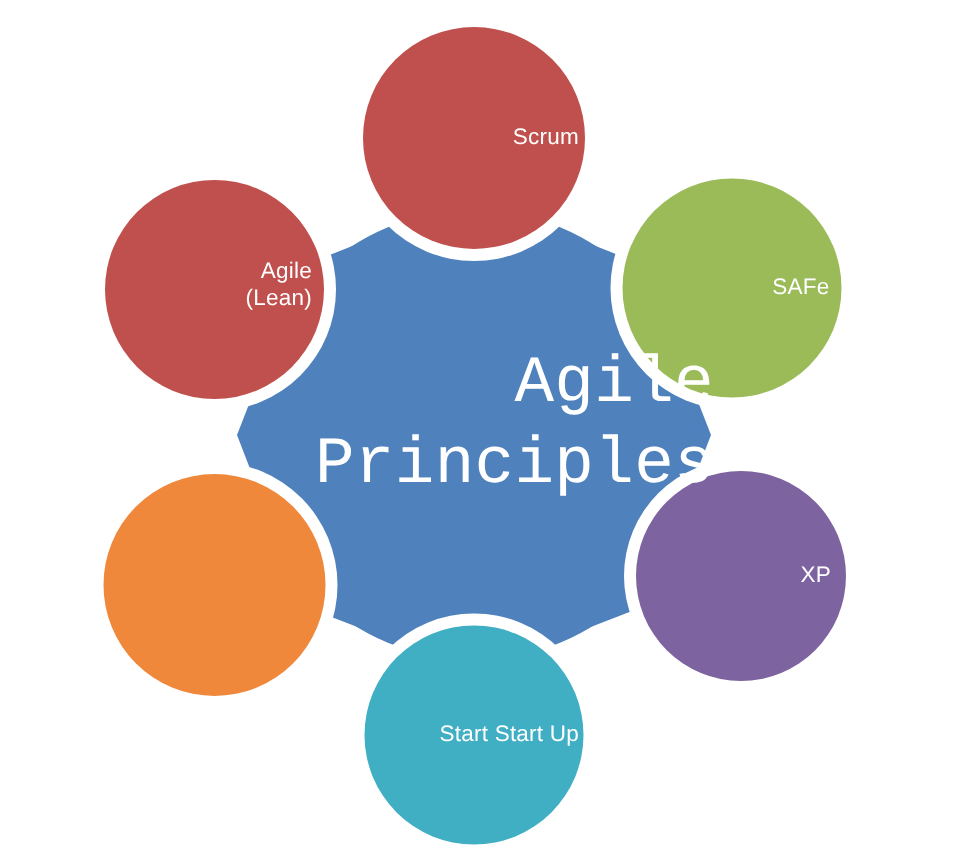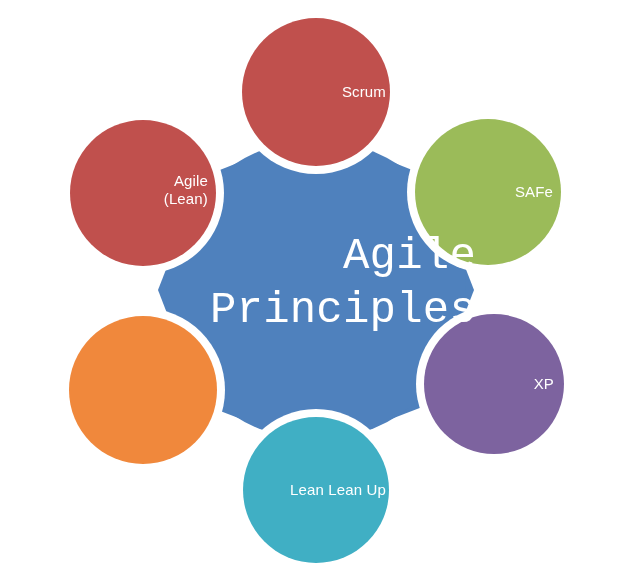--- a/index.html
+++ b/index.html
@@ -90,19 +90,19 @@
 
   <div class="node-label center-label" style="left:156px; top:230px; width:320px;">Agile
 Principles</div>
 
   <div class="node-label satellite-label" style="left:246px; top:83px; width:140px;">Scrum</div>
 
   <div class="node-label satellite-label" style="left:434px; top:375px; width:120px;">XP</div>
 
   <div class="node-label satellite-label" style="left:423px; top:183px; width:130px;">SAFe</div>
 
-  <div class="node-label satellite-label" style="left:246px; top:481px; width:140px;">Lean Lean Up</div>
+  <div class="node-label satellite-label" style="left:246px; top:481px; width:140px;">Start Start Up</div>
 
 
   <div class="node-label satellite-label" style="left:78px; top:172px; width:130px;">Agile
 (Lean)</div>
 
 </div>
 
 </body></html>

